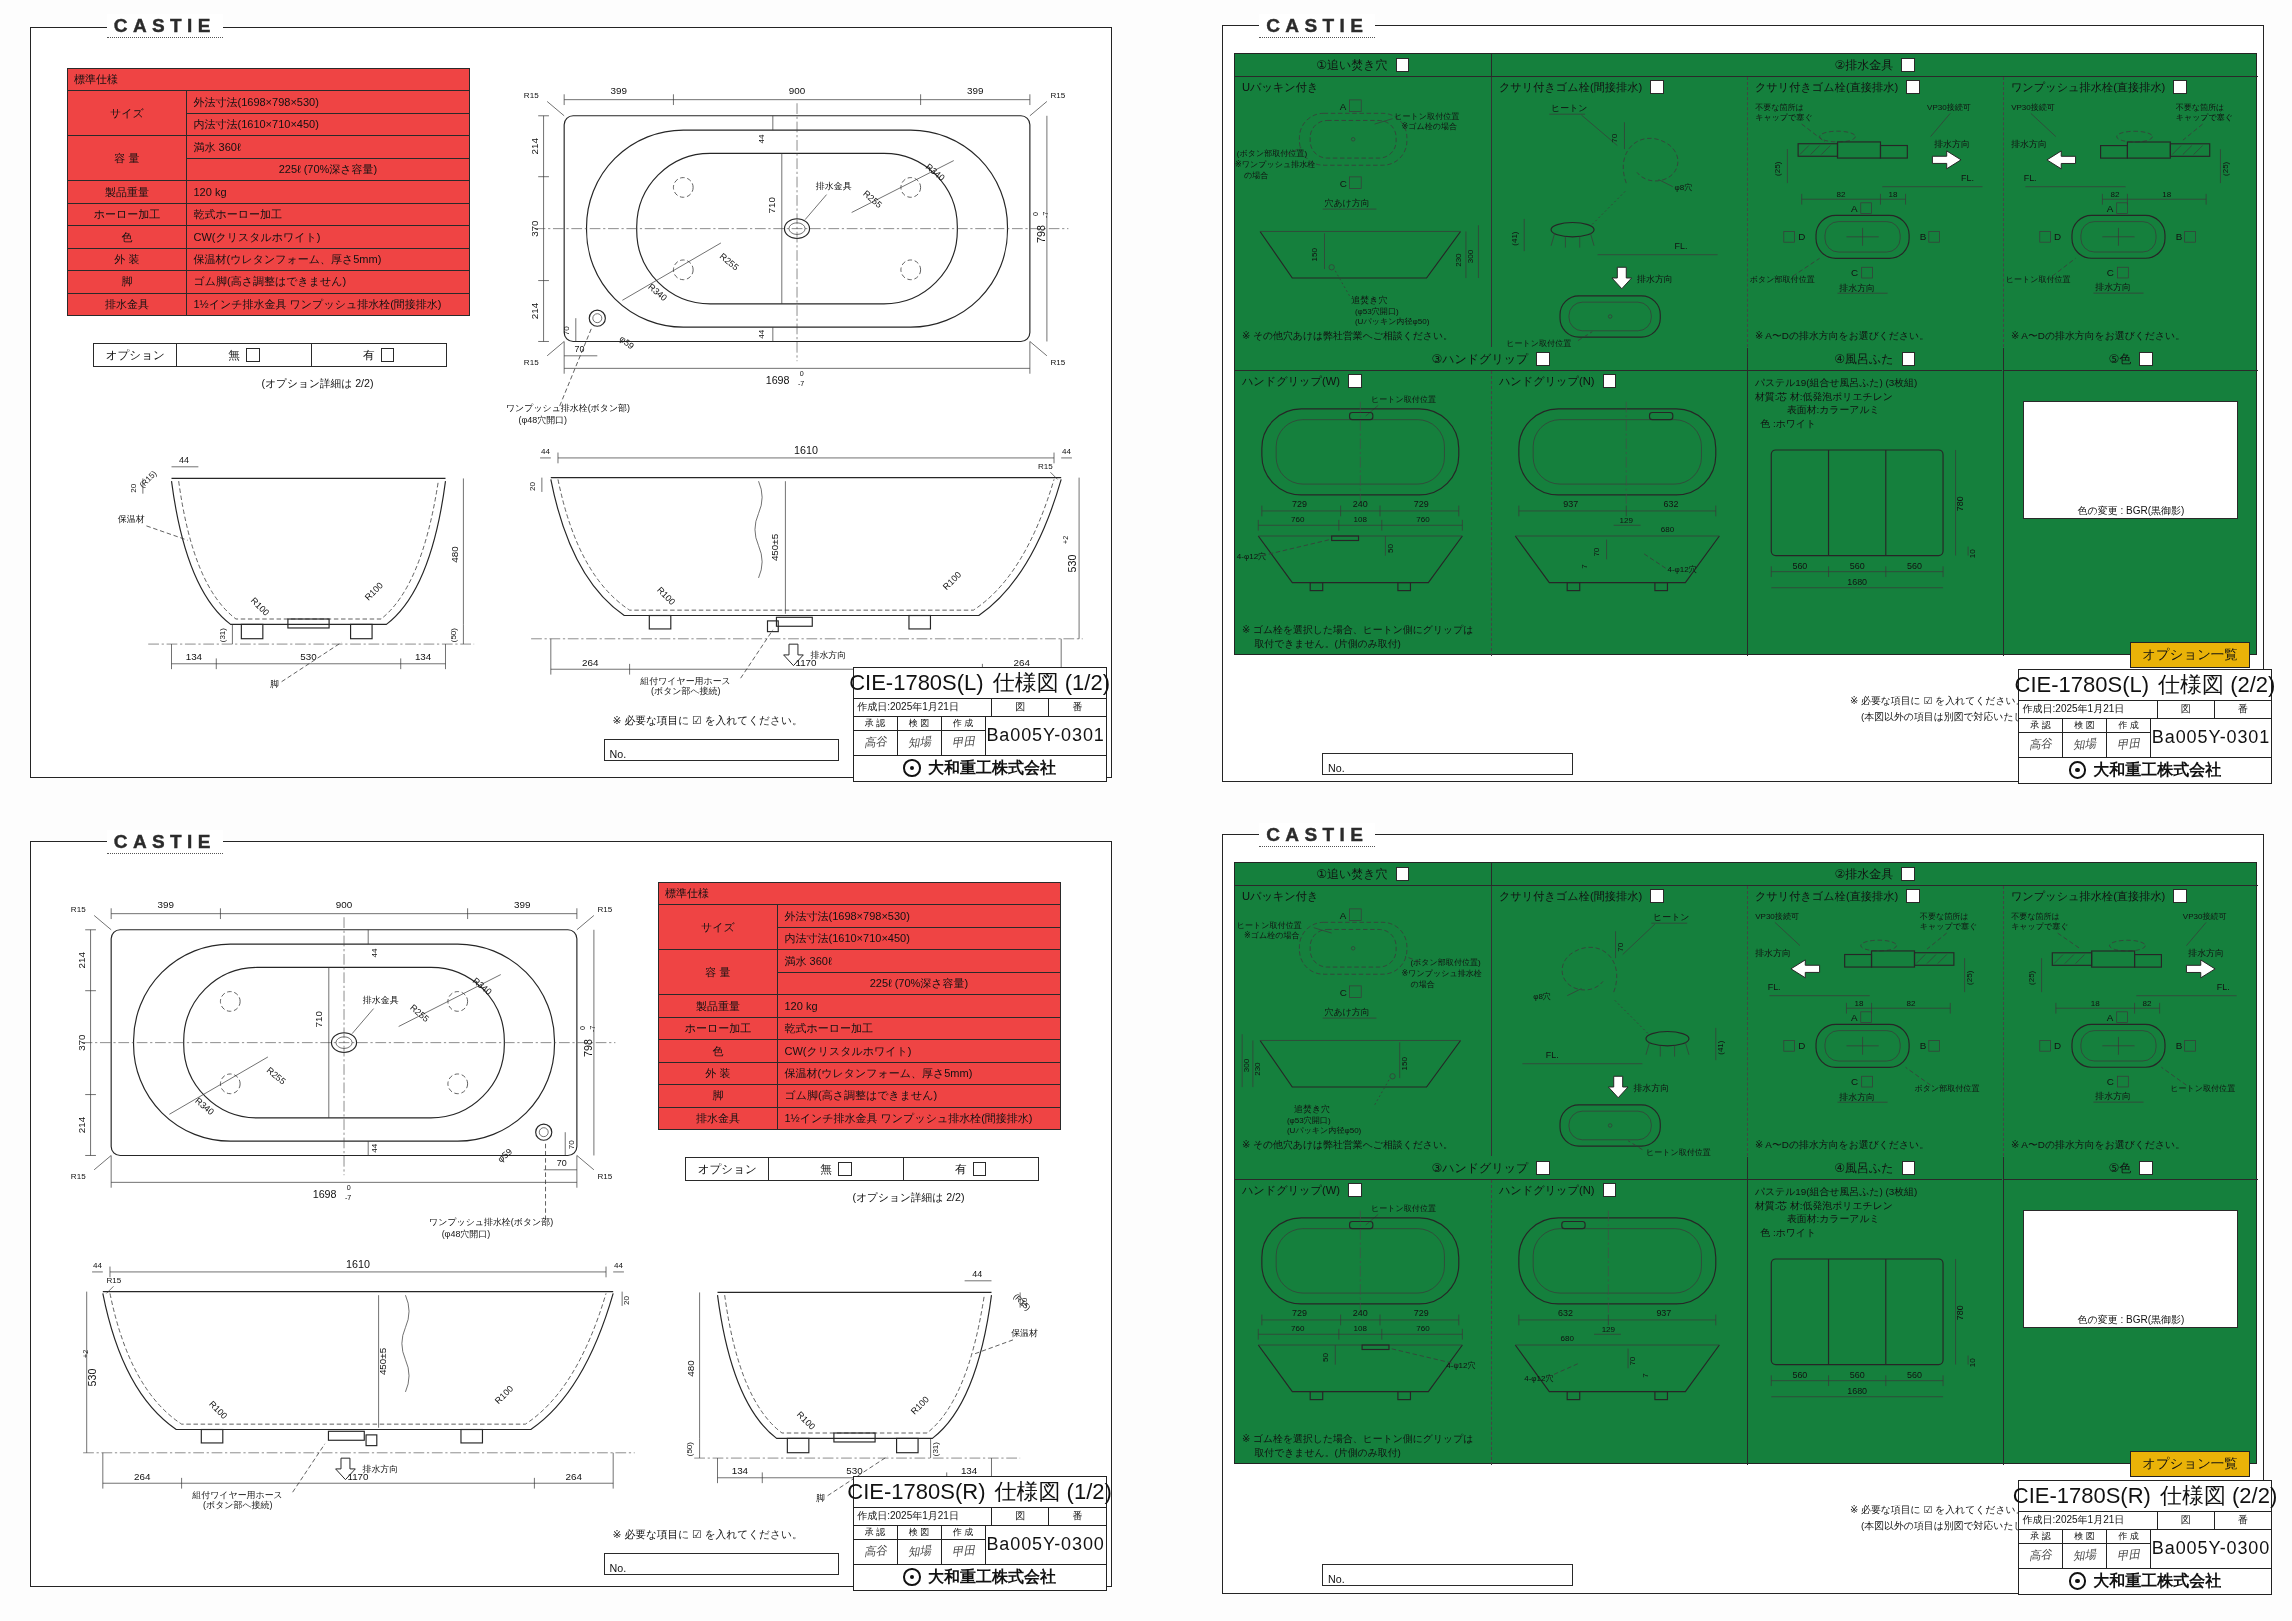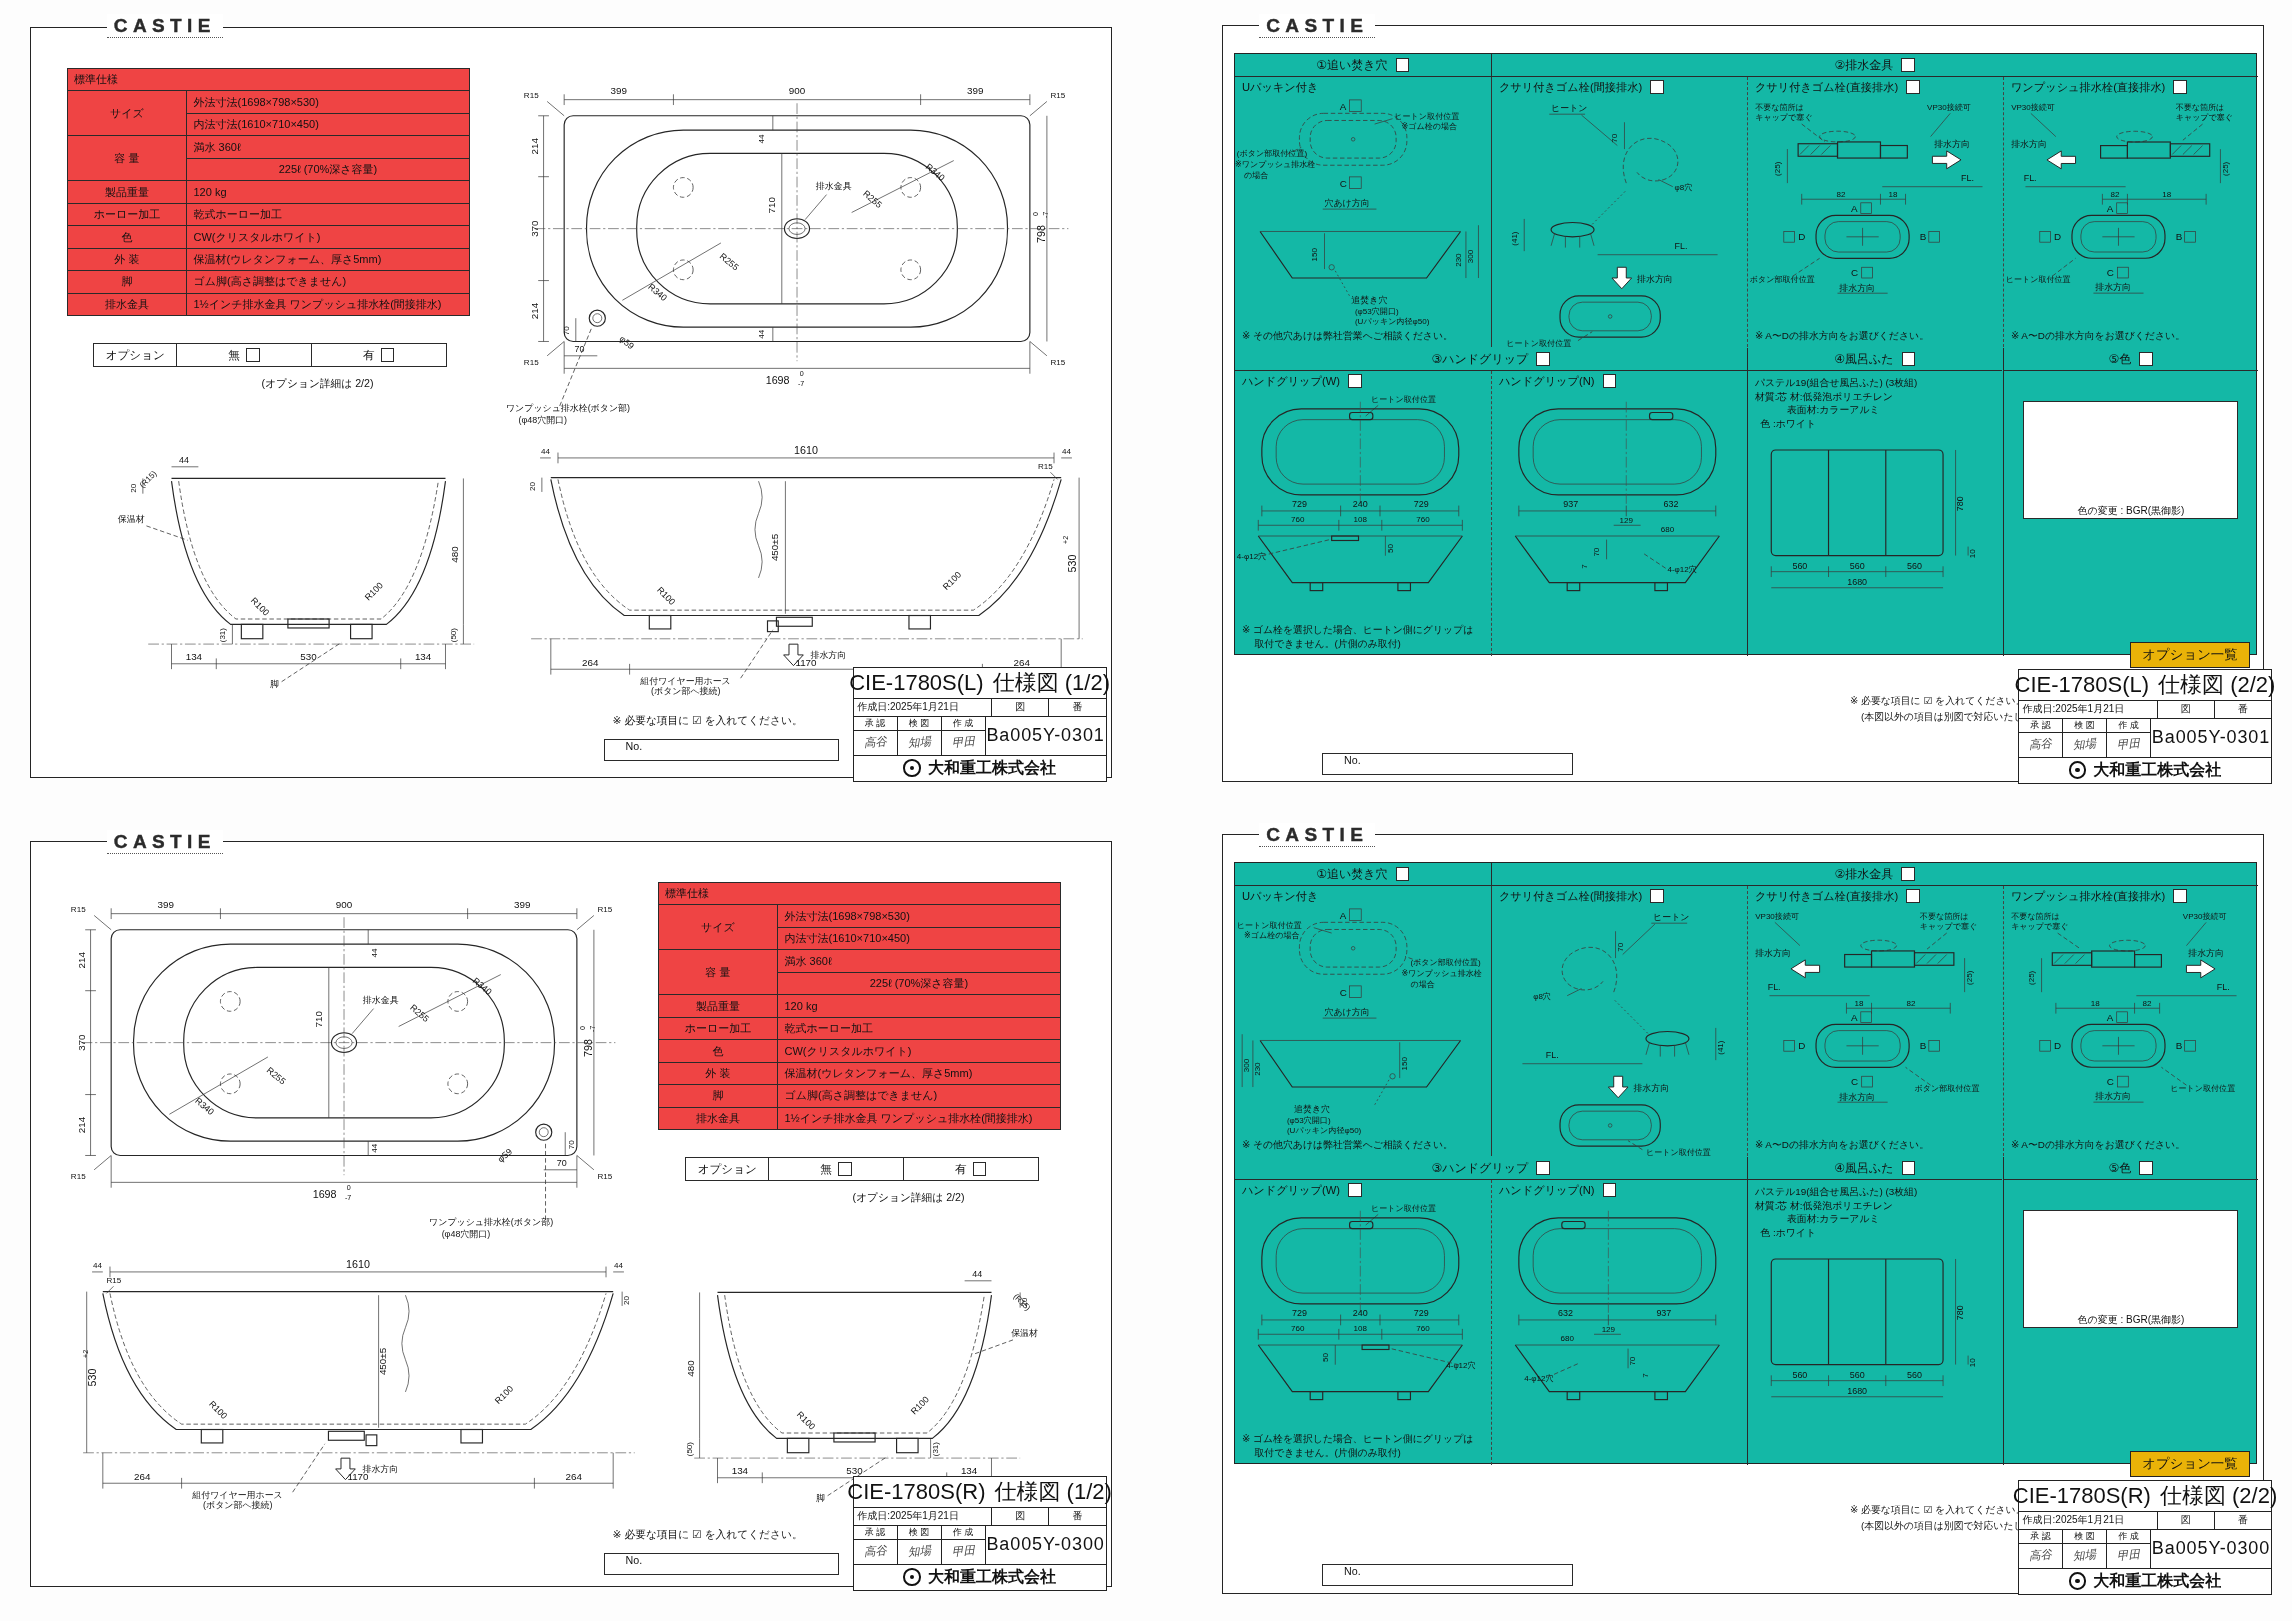--- a/index.html
+++ b/index.html
@@ -14,21 +14,21 @@
   .fs11{font-size:9.9px}.fs12{font-size:10.7px}
   table.spec{position:absolute;border-collapse:collapse;font-size:11px;background:#ef4444}
   table.spec td{border:1.3px solid #2a2a2a;padding:0.9px 6.3px;height:19.7px;white-space:nowrap}
   table.spec td.lab{text-align:center;min-width:106px}
   table.spec td.val{min-width:269px}
   .optrow{position:absolute;display:flex;font-size:11.6px;background:#fff}
   .optrow>div{border:1.3px solid #2a2a2a;height:24px;display:flex;align-items:center;
               justify-content:center;gap:6.3px;box-sizing:border-box;margin-left:-1.3px}
   .cbx{display:inline-block;width:11.6px;height:11.6px;border:1.4px solid #2a2a2a;background:#fff}
   .nobox{position:absolute;border:1.3px solid #2a2a2a;height:21.5px;font-size:10.7px;
-         display:flex;align-items:flex-start;padding-left:21px;background:#fff;box-sizing:border-box}
+         display:flex;align-items:flex-end;padding-left:5px;background:#fff;box-sizing:border-box}
   
   .tblock{position:absolute;width:254px;background:#fff;font-size:10.7px}
   .tb-r1{border:1.5px solid #222;height:29.6px;display:flex;align-items:center;justify-content:center;
          gap:9px;font-size:22px;white-space:nowrap}
   .tb-r2{display:flex;border:1.3px solid #222;border-top:none;height:17px;font-size:10px}
   .tb-date{flex:0 0 134px;display:flex;align-items:center;padding-left:3.6px;border-right:1.3px solid #222}
   .tb-zu,.tb-ban{flex:1;display:flex;align-items:center;justify-content:center}
   .tb-zu{border-right:1.3px solid #222}
   .tb-r3{display:flex;border:1.3px solid #222;border-top:none;height:38px}
   .tb-sign{flex:0 0 131px;display:flex;border-right:1.3px solid #222}
@@ -37,21 +37,21 @@
   .tb-sh{height:13.4px;font-size:9px;text-align:center;border-bottom:0.9px solid #222;line-height:13.4px}
   .stamp{flex:1;display:flex;align-items:center;justify-content:center;font-size:11.6px;color:#474747;
          font-style:italic;transform:rotate(-5deg)}
   .tb-num{flex:1;display:flex;align-items:center;justify-content:center;font-size:18px;letter-spacing:0.9px}
   .tb-r4{border:1.3px solid #222;border-top:none;height:25px;display:flex;align-items:center;
          justify-content:center;gap:7.2px;font-size:16px;font-weight:bold}
   .cdot{width:13.4px;height:13.4px;border:2.1px solid #111;border-radius:50%;position:relative;flex:0 0 13.4px}
   .cdot::after{content:"";position:absolute;left:50%;top:50%;width:4.5px;height:4.5px;margin:-2.2px;
                background:#111;border-radius:50%}
   
-  .ogrid{position:absolute;border:1.5px solid #242424;background:#14b8a6;box-sizing:border-box}
+  .ogrid{position:absolute;border:1.5px solid #242424;background:#15803d;box-sizing:border-box}
   .oh{position:absolute;display:flex;align-items:center;justify-content:center;gap:8px;font-size:12px;
       border-bottom:1.3px solid #2a2a2a;box-sizing:border-box;white-space:nowrap}
   .oc{position:absolute;box-sizing:border-box;font-size:9.9px}
   .osub{position:absolute;left:7.2px;top:2.7px;display:flex;gap:8px;align-items:center;font-size:11.2px;
         white-space:nowrap}
   .onote{position:absolute;left:7.2px;font-size:9.9px;white-space:nowrap;line-height:12.5px}
   .optlist{position:absolute;border:1.5px solid #242424;display:flex;align-items:center;
            justify-content:center;font-size:13.4px;background:#eab308}
   .colorbox{position:absolute;border:1.3px solid #2a2a2a;display:flex;align-items:flex-end;
             justify-content:center;font-size:10px;background:#fff}

